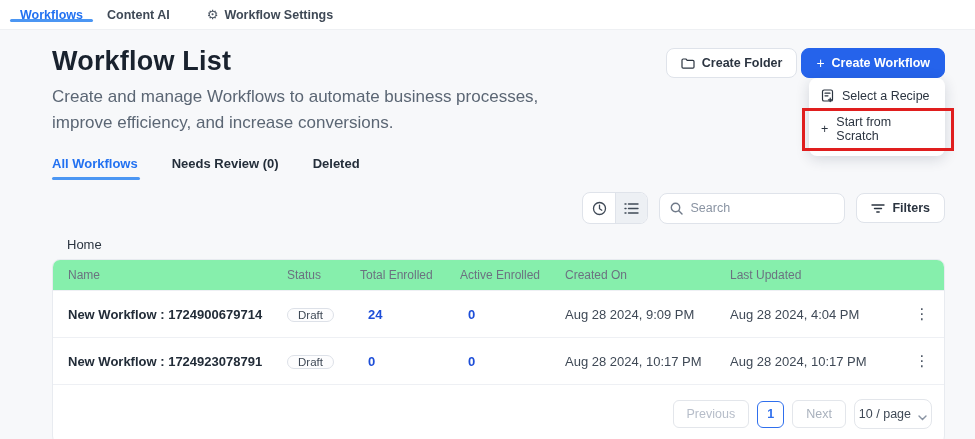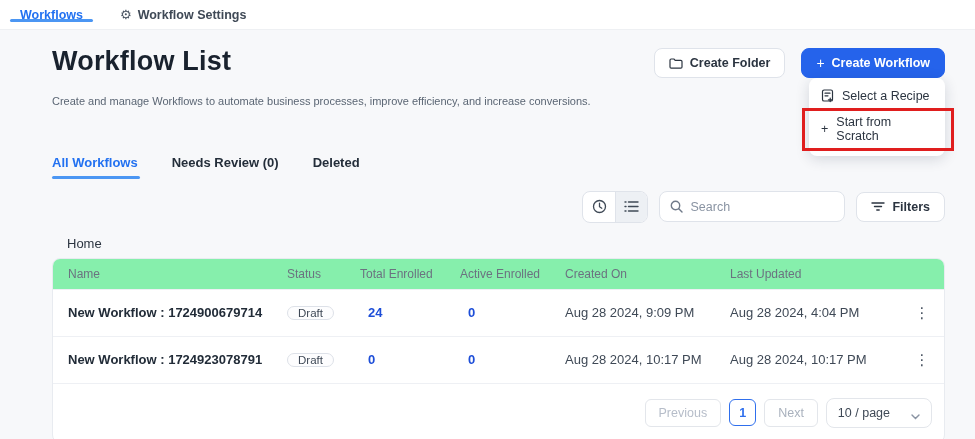--- a/index.html
+++ b/index.html
@@ -15,43 +15,43 @@
   .nav-tab.active { color:#2271f1; }
   .nav-tab.active::after { content:""; position:absolute; left:2px; right:2px; bottom:0;
     height:3px; border-radius:3px; background:#4b96f3; }
   .nav-sep { width:1px; background:#dfe3ea; margin:7px 6px; }
   .gear { font-size:13px; color:#4b5563; line-height:1; }
 
   
   .content { padding:16px 30px 0 52px; position:relative; }
   .page-header { display:flex; justify-content:space-between; align-items:flex-start; }
   .page-title { font-size:27px; font-weight:700; color:#19222e; letter-spacing:.2px; }
-  .page-subtitle { margin-top:16px; width:545px; font-size:11px; line-height:1.5; color:#5b6674; }
-
-  .header-actions { display:flex; gap:16px; margin-top:2px; }
+  .page-subtitle { margin-top:7px; width:545px; font-size:17px; line-height:1.5; color:#5b6674; }
+
+  .header-actions { display:flex; gap:4px; margin-top:2px; }
   .btn { display:inline-flex; align-items:center; gap:7px; border-radius:8px;
     font-size:12.5px; font-weight:600; padding:7px 14px; cursor:pointer;
     border:1px solid #dfe3ea; background:#fff; color:#2b3440; white-space:nowrap; }
   .btn-primary { background:#2563eb; border-color:#2563eb; color:#fff; }
   .btn .plus { font-size:14px; font-weight:400; line-height:1; }
   .icon-svg { display:inline-flex; flex:none; }
 
   
   .dropdown { position:absolute; top:78px; right:30px; width:136px; background:#fff;
     border-radius:8px; box-shadow:0 3px 14px rgba(25,35,60,.16); padding:5px 0 7px;
     z-index:10; }
   .menu-item { display:flex; align-items:center; gap:8px; padding:6px 12px;
     font-size:12.5px; font-weight:500; color:#2b3440; cursor:pointer; position:relative; }
   .annotation-box { position:absolute; left:-7px; right:-9px; top:-1px; bottom:-2px;
     border:3px solid #e01e1e; pointer-events:none; z-index:11; }
 
   
   .tabs { display:flex; gap:34px; margin-top:21px; }
   .tab { font-size:13px; font-weight:700; color:#242e3a; padding-bottom:9px;
-    position:relative; cursor:pointer;margin-top:24px; }
+    position:relative; cursor:pointer; }
   .tab.active { color:#2271f1; }
   .tab.active::after { content:""; position:absolute; left:0; right:-2px; bottom:0;
     height:3px; border-radius:3px; background:#4b96f3; }
 
   
   .toolbar { display:flex; justify-content:flex-end; align-items:center; gap:11px; margin-top:12px; }
   .view-toggle { display:flex; border:1px solid #dfe3ea; border-radius:8px; overflow:hidden; background:#fff; }
   .view-toggle .seg { width:32px; height:30px; display:flex; align-items:center; justify-content:center; cursor:pointer; }
   .view-toggle .seg + .seg { border-left:1px solid #dfe3ea; }
   .view-toggle .seg.active { background:#edf0f4; }
@@ -83,30 +83,33 @@
   
   .pagination { height:58px; display:flex; align-items:center; justify-content:flex-end;
     gap:8px; padding-right:12px; }
   .pg-btn { border:1px solid #e3e6eb; background:#fff; border-radius:6px;
     font-size:12.5px; font-weight:500; padding:6px 13px; cursor:pointer; }
   .pg-btn.disabled { color:#b6bdc9; }
   .pg-btn.gray { color:#a9b1bd; }
   .pg-num { width:27px; height:27px; display:flex; align-items:center; justify-content:center;
     border:1px solid #2f6fed; color:#2f6fed; border-radius:6px; font-size:12.5px;
     font-weight:600; cursor:pointer; background:#fff; }
-  .pg-size { display:flex; align-items:flex-end; gap:21px; border:1px solid #e3e6eb;
+  .pg-size { display:flex; align-items:flex-end; gap:7px; border:1px solid #e3e6eb;
     background:#fff; border-radius:8px; font-size:12.5px; font-weight:500; color:#3f4956;
-    padding:7px 11px; cursor:pointer; }
+    padding:7px 4px; cursor:pointer; }
 </style>
 </head>
 <body>
 
 <div class="topnav">
   <div class="nav-tab active">
     <span>Workflows</span>
+  </div>
+  <div class="nav-tab">
+    <span>Content AI</span>
   </div>
   <div class="nav-sep"></div>
   <div class="nav-tab">
     <span class="gear">⚙</span>
     <span>Workflow Settings</span>
   </div>
 </div>
 
 <div class="content">
 

